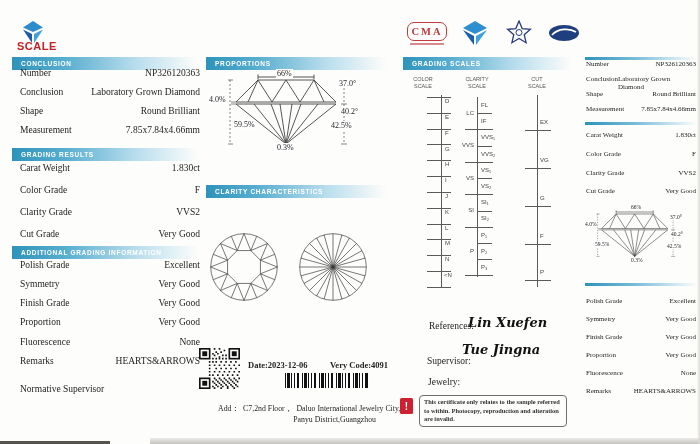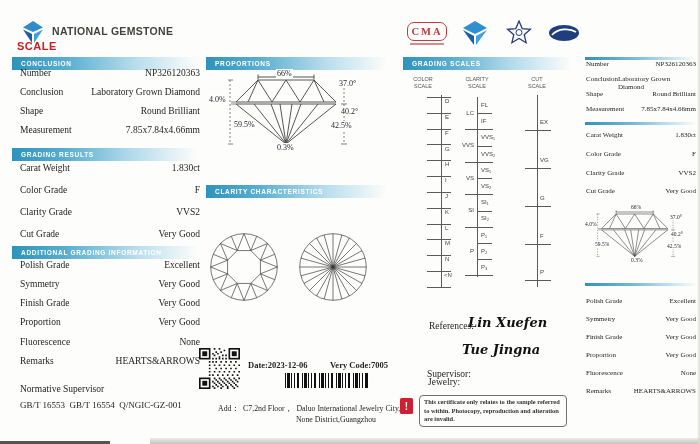--- a/index.html
+++ b/index.html
@@ -162,21 +162,20 @@
     </defs>
   </svg>
 
   <svg class="abs" style="left:20px;top:20px" width="26" height="24" viewBox="0 0 26 24">
     <polygon points="13,1 23,7.5 13,12 3,7.5" fill="#2f8ccb"></polygon>
     <polygon points="3,9.5 12,14 12,23" fill="#1c5ba8"></polygon>
     <polygon points="23,9.5 14,14 14,23" fill="#3fa0dc"></polygon>
   </svg>
   <div class="ngic-red">SCALE</div>
   <div class="orgname">
-    <div>NATIONAL GEMSTONE</div>
   </div>
 
   <div id="cma">
       <span>CMA</span>
     </div>
   <div id="cma-sub"></div>
   <svg class="abs" style="left:462px;top:20px" width="26" height="26" viewBox="0 0 26 26">
     <polygon points="13,1 25,8 13,14 1,8" fill="#2e8fd0"></polygon>
     <polygon points="1,10 12,16 12,25" fill="#1b5cab"></polygon>
     <polygon points="25,10 14,16 14,25" fill="#3fa0dc"></polygon>
@@ -246,21 +245,20 @@
   <div class="row" style="top:337px">
     <span>Fluorescence</span>
       <span>None</span>
   </div>
   <div class="row" style="top:356px">
     <span>Remarks</span>
       <span>HEARTS&amp;ARROWS</span>
   </div>
 
   <div class="abs" style="left:20px;top:384px;font-size:9.5px">Normative Supervisor</div>
-  <div class="abs pre" style="left:20px;top:400px;font-size:9px">GB/T 16553  GB/T 16554  Q/NGIC-GZ-001</div>
 
   <div class="bar" style="left:206px;top:57px;width:184px">PROPORTIONS</div>
   <svg class="abs" style="left:228px;top:74px" width="120" height="74" viewBox="0 0 120 74">
     <use href="#profile"></use>
   </svg>
   <div class="plbl" style="left:276px;top:69px">66%</div>
   <div class="plbl" style="left:338px;top:79px">37.0°</div>
   <div class="plbl" style="left:208px;top:95px">4.0%</div>
   <div class="plbl" style="left:340px;top:107px">40.2°</div>
   <div class="plbl" style="left:233px;top:120px">59.5%</div>
@@ -287,25 +285,25 @@
         <rect x="1" y="19" width="5" height="5" fill="#fff"></rect>
         <rect x="2" y="20" width="3" height="3"></rect>
       <path d="M8 6h1v1H8z M10 6h1v1h-1z M12 6h1v1h-1z M14 6h1v1h-1z M16 6h1v1h-1z M6 8h1v1H6z M6 10h1v1H6z M6 12h1v1H6z M6 14h1v1H6z M6 16h1v1H6z"></path>
       <path d="M9 0h1v1H9z M12 0h1v1h-1z M15 1h1v1h-1z M10 2h1v1h-1z M13 2h1v1h-1z M8 3h1v1H8z M11 3h1v1h-1z M14 4h1v1h-1z M9 4h1v1H9z M16 4h1v1h-1z M12 5h1v1h-1z M8 8h1v1H8z M10 8h1v1h-1z M13 8h1v1h-1z M16 8h1v1h-1z M19 8h1v1h-1z M22 8h1v1h-1z M9 10h1v1H9z M12 10h1v1h-1z M15 10h1v1h-1z M18 10h1v1h-1z M21 10h1v1h-1z M24 10h1v1h-1z M10 12h1v1h-1z M13 12h1v1h-1z M16 12h1v1h-1z M19 12h1v1h-1z M22 12h1v1h-1z M9 14h1v1H9z M12 14h1v1h-1z M15 14h1v1h-1z M18 14h1v1h-1z M21 14h1v1h-1z M24 14h1v1h-1z M8 16h1v1H8z M11 16h1v1h-1z M14 16h1v1h-1z M17 16h1v1h-1z M20 16h1v1h-1z M23 16h1v1h-1z M9 18h1v1H9z M12 18h1v1h-1z M15 18h1v1h-1z M18 18h1v1h-1z M21 18h1v1h-1z M24 18h1v1h-1z M10 19h1v1h-1z M13 19h1v1h-1z M16 19h1v1h-1z M19 19h1v1h-1z M22 19h1v1h-1z M8 20h1v1H8z M11 20h1v1h-1z M14 20h1v1h-1z M17 20h1v1h-1z M20 20h1v1h-1z M23 20h1v1h-1z M9 21h1v1H9z M12 21h1v1h-1z M15 21h1v1h-1z M18 21h1v1h-1z M21 21h1v1h-1z M10 22h1v1h-1z M13 22h1v1h-1z M16 22h1v1h-1z M19 22h1v1h-1z M22 22h1v1h-1z M8 23h1v1H8z M11 23h1v1h-1z M14 23h1v1h-1z M17 23h1v1h-1z M20 23h1v1h-1z M23 23h1v1h-1z M9 24h1v1H9z M13 24h1v1h-1z M17 24h1v1h-1z M21 24h1v1h-1z"></path>
     </g>
   </svg>
   <div class="meta" style="left:248px;top:360px">
     <span>Date:</span><span>2023-12-06</span>
   </div>
   <div class="meta" style="left:330px;top:360px">
-    <span>Very Code:</span><span>7005</span>
+    <span>Very Code:</span><span>4091</span>
   </div>
   <div id="barcode"></div>
   <div class="addr" style="top:403px">Add：  C7,2nd Floor，  Daluo International Jewelry City,</div>
-  <div class="addr" style="top:415px;text-align:right">None District,Guangzhou</div>
+  <div class="addr" style="top:415px;text-align:right">Panyu District,Guangzhou</div>
 
   <div class="bar" style="left:403px;top:57px;width:172px">GRADING SCALES</div>
   <div class="schead" style="left:406px;top:76px;width:34px">COLOR
 SCALE</div>
   <div class="schead" style="left:458px;top:76px;width:38px">CLARITY
 SCALE</div>
   <div class="schead" style="left:520px;top:76px;width:34px">CUT
 SCALE</div>
 
   <div class="sline" style="left:441px;top:95px;height:192px"></div>
@@ -371,21 +369,21 @@
   <div class="tk" style="left:525px;top:244px;width:26px"></div>
   <div class="tk" style="left:525px;top:280px;width:26px"></div>
   <div class="slbl" style="left:540px;top:119px">EX</div>
   <div class="slbl" style="left:540px;top:157px">VG</div>
   <div class="slbl" style="left:540px;top:195px">G</div>
   <div class="slbl" style="left:540px;top:233px">F</div>
   <div class="slbl" style="left:540px;top:269px">P</div>
 
   <div class="siglbl" style="left:429px;top:321px">References:</div>
   <div class="signame" style="left:468px;top:315px">Lin Xuefen</div>
-  <div class="siglbl" style="left:427px;top:369px">Supervisor:</div>
+  <div class="siglbl" style="left:427px;top:356px">Supervisor:</div>
   <div class="signame" style="left:462px;top:342px">Tue Jingna</div>
   <div class="siglbl" style="left:428px;top:377px">Jewelry:</div>
 
   <div id="warnicon">
       <span>!</span>
     </div>
   <div id="warnbox">This certificate only relates to the sample referred to within. Photocopy, reproduction and alteration are invalid.</div>
 
   <div class="divgrad" style="top:57px"></div>
   <div class="mrow" style="top:60px">

